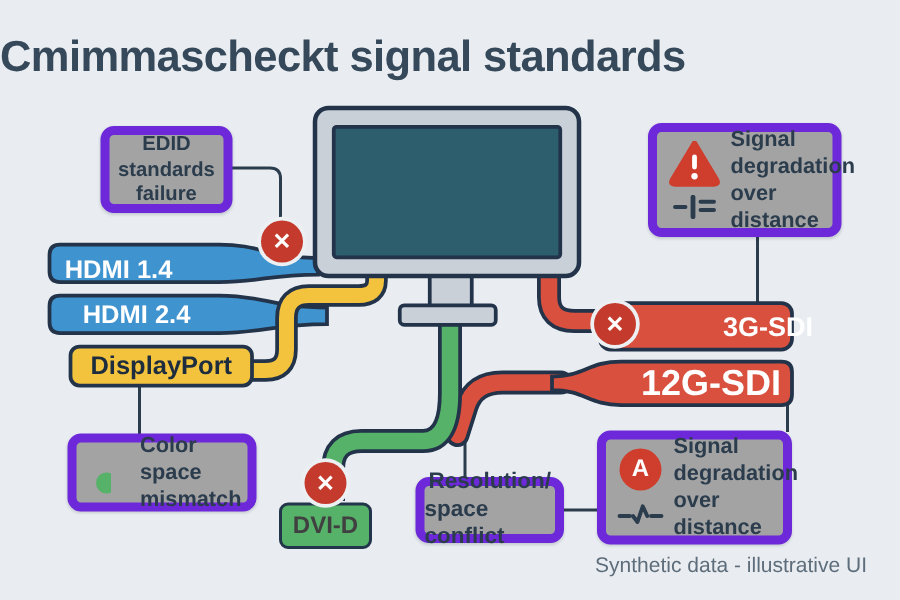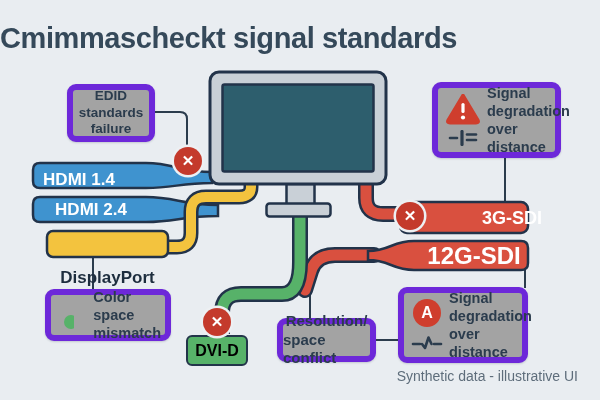--- a/index.html
+++ b/index.html
@@ -7,26 +7,26 @@
   #stage{position:relative;width:600px;height:400px;background:#e9edf1;overflow:hidden;}
   #diagram-svg{position:absolute;left:0;top:0;}
 
   .title{position:absolute;left:0;right:0;top:22px;text-align:left;
          font-size:29px;font-weight:700;color:#35495a;letter-spacing:-0.4px;}
 
   .cable-label{position:absolute;display:flex;align-items:center;justify-content:center;
                font-weight:700;color:#ffffff;}
   .lbl-hdmi14{left:29px;top:164px;width:100px;height:31px;font-size:17px;}
   .lbl-hdmi20{left:41px;top:198px;width:100px;height:24px;font-size:17px;}
-  .lbl-dp{left:47px;top:232px;width:121px;height:24px;font-size:17px;color:#1d2d3e;margin-top:34px;}
+  .lbl-dp{left:47px;top:232px;width:121px;height:24px;font-size:17px;color:#1d2d3e;}
   .lbl-3g{left:452px;top:204px;width:100px;height:28px;font-size:18px;padding-left:10px;}
   .lbl-12g{left:420px;top:243px;width:108px;height:26px;font-size:24px;}
   .lbl-dvid{left:186px;top:335px;width:62px;height:31px;font-size:16px;font-weight:700;
             background:#57b269;border:2.5px solid #23354a;border-radius:6px;box-sizing:border-box;
-            display:flex;align-items:center;justify-content:center;color:#000000;position:absolute;}
+            display:flex;align-items:center;justify-content:center;color:#404040;position:absolute;}
 
   .xbadge{position:absolute;width:28px;height:28px;border-radius:50%;background:#c43a2c;
           box-shadow:0 0 0 2.5px #edf0f3;display:flex;align-items:center;justify-content:center;
           color:#fff;font-size:15px;font-weight:700;}
 
   .callout{position:absolute;background:#a3a3a3;border:6px solid #6d28d9;border-radius:9px;
            color:#2b3c4d;font-weight:600;box-sizing:border-box;display:flex;align-items:center;
            box-shadow:0 1px 2px rgba(30,45,60,.18);}
   .callout .lines{display:flex;flex-direction:column;line-height:1.25;}
   .callout.center{justify-content:center;}

